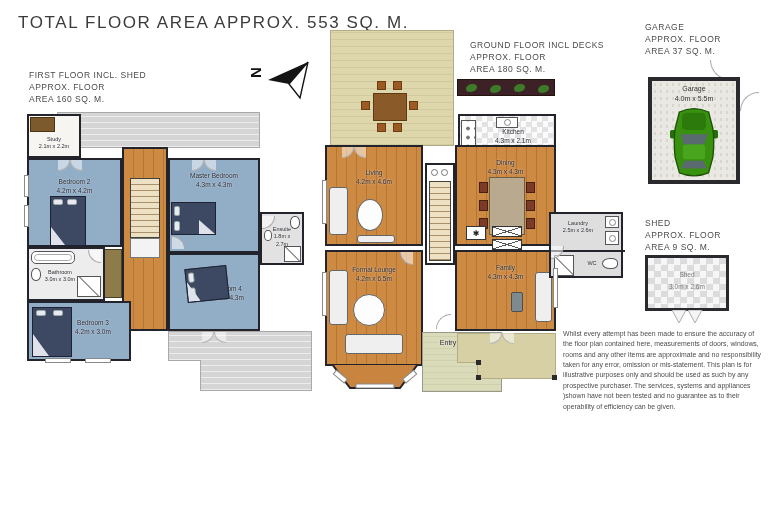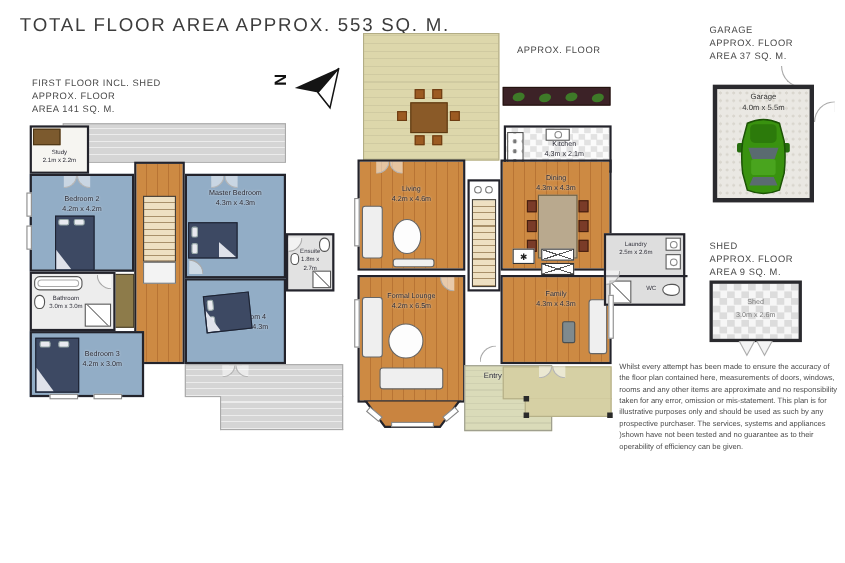--- a/index.html
+++ b/index.html
@@ -63,21 +63,21 @@
   .inlabel.gray{color:#7a7a7a;font-size:6.5px}
 </style>
 </head>
 <body>
 
 <div class="abs title">TOTAL FLOOR AREA  APPROX.  553 SQ. M.</div>
 
 <div class="abs seclabel" style="left:29px;top:70px">
   <div>FIRST FLOOR INCL. SHED</div>
   <div>APPROX. FLOOR</div>
-  <div>AREA 141 SQ. M.</div>
+  <div>AREA 160 SQ. M.</div>
 </div>
 
 <div class="abs" style="left:250px;top:58px;width:60px;height:48px">
   <span class="nletter" style="left:0;top:6px">N</span>
   <svg width="48" height="44" style="position:absolute;left:12px;top:0">
     <polygon points="6,22 46,4 27,26" fill="#141414"></polygon>
     <polygon points="27,26 46,4 38,40" fill="#ffffff" stroke="#141414" stroke-width="1.4"></polygon>
   </svg>
 </div>
 
@@ -181,21 +181,23 @@
   </div>
 <div class="dbl down" style="left:202px;top:332px">
     <i></i>
     <i></i>
   </div>
 <div class="q br" style="left:262px;top:216px;width:13px;height:13px"></div>
 <div class="q bl" style="left:88px;top:250px;width:13px;height:13px"></div>
 <div class="q tr" style="left:172px;top:236px;width:13px;height:13px"></div>
 
 <div class="abs seclabel" style="left:470px;top:40px">
+  <div>GROUND FLOOR INCL DECKS</div>
   <div>APPROX. FLOOR</div>
+  <div>AREA 180 SQ. M.</div>
 </div>
 
 <div class="abs deckt" style="left:330px;top:30px;width:124px;height:116px">
   <div class="ptable" style="left:42px;top:62px;width:34px;height:28px"></div>
   <div class="pchair" style="left:46px;top:50px"></div>
   <div class="pchair" style="left:62px;top:50px"></div>
   <div class="pchair" style="left:46px;top:92px"></div>
   <div class="pchair" style="left:62px;top:92px"></div>
   <div class="pchair" style="left:30px;top:70px"></div>
   <div class="pchair" style="left:78px;top:70px"></div>

